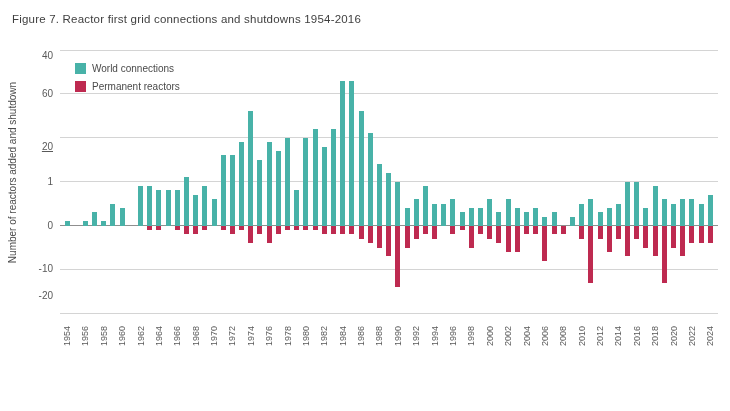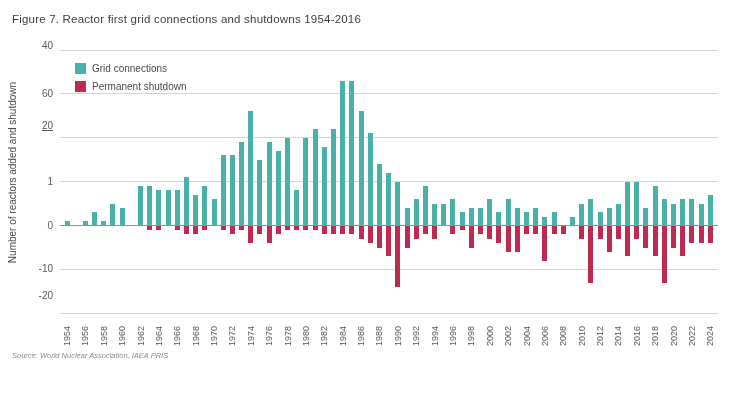--- a/index.html
+++ b/index.html
@@ -38,35 +38,35 @@
 
 <div class="canvas">
 
   <div class="chart-title">Figure 7. Reactor first grid connections and shutdowns 1954-2016</div>
 
   <div class="y-axis-label">Number of reactors added and shutdown</div>
 
   <div class="legend">
     <div class="legend-row">
       <span class="legend-swatch" id="swatch-connections" style="background: rgb(72, 178, 168);"></span>
-      <span class="legend-text">Grid connections</span>
+      <span class="legend-text">World connections</span>
     </div>
     <div class="legend-row">
       <span class="legend-swatch" id="swatch-shutdowns" style="background: rgb(190, 42, 80);"></span>
-      <span class="legend-text">Permanent shutdown</span>
+      <span class="legend-text">Permanent reactors</span>
     </div>
   </div>
 
   <div id="plot-area">
       <div class="gridline" style="top: 49.54px;"></div>
-      <div class="y-tick" style="top: 40px;">40</div>
+      <div class="y-tick" style="top: 50px;">40</div>
       <div class="gridline" style="top: 93.43px;"></div>
       <div class="y-tick" style="top: 87.93px;">60</div>
       <div class="gridline" style="top: 137.32px;"></div>
-      <div class="y-tick" style="top: 120px; text-decoration: underline;">20</div>
+      <div class="y-tick" style="top: 141px; text-decoration: underline;">20</div>
       <div class="gridline" style="top: 181.21px;"></div>
       <div class="y-tick" style="top: 175.71px;">1</div>
       <div class="gridline zero" style="top: 225.1px;"></div>
       <div class="y-tick" style="top: 219.6px;">0</div>
       <div class="gridline" style="top: 268.99px;"></div>
       <div class="y-tick" style="top: 263.49px;">-10</div>
       <div class="gridline" style="top: 312.88px;"></div>
       <div class="y-tick" style="top: 290px;">-20</div>
       <div class="bar" style="left: 64.5px; top: 221.211px; height: 4.389px; background: rgb(72, 178, 168);"></div>
       <div class="bar" style="left: 82.88px; top: 221.211px; height: 4.389px; background: rgb(72, 178, 168);"></div>
@@ -225,15 +225,14 @@
       <div class="x-tick" style="left: 568.64px; top: 331px;">2010</div>
       <div class="x-tick" style="left: 587.02px; top: 331px;">2012</div>
       <div class="x-tick" style="left: 605.4px; top: 331px;">2014</div>
       <div class="x-tick" style="left: 623.78px; top: 331px;">2016</div>
       <div class="x-tick" style="left: 642.16px; top: 331px;">2018</div>
       <div class="x-tick" style="left: 660.54px; top: 331px;">2020</div>
       <div class="x-tick" style="left: 678.92px; top: 331px;">2022</div>
       <div class="x-tick" style="left: 697.3px; top: 331px;">2024</div>
     </div>
 
-  <div class="source-note">Source: World Nuclear Association, IAEA PRIS</div>
 
 </div>
 
 </body></html>

